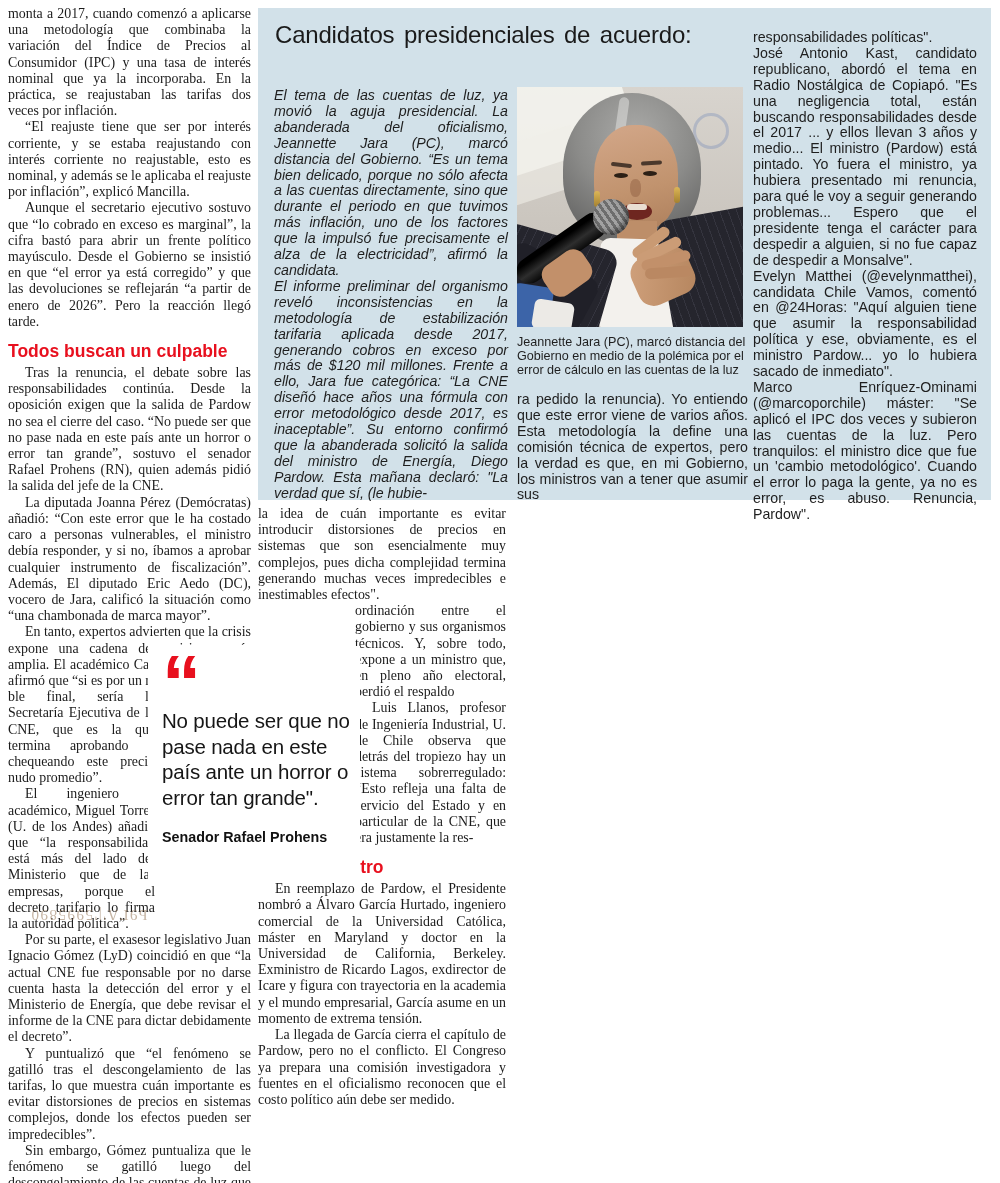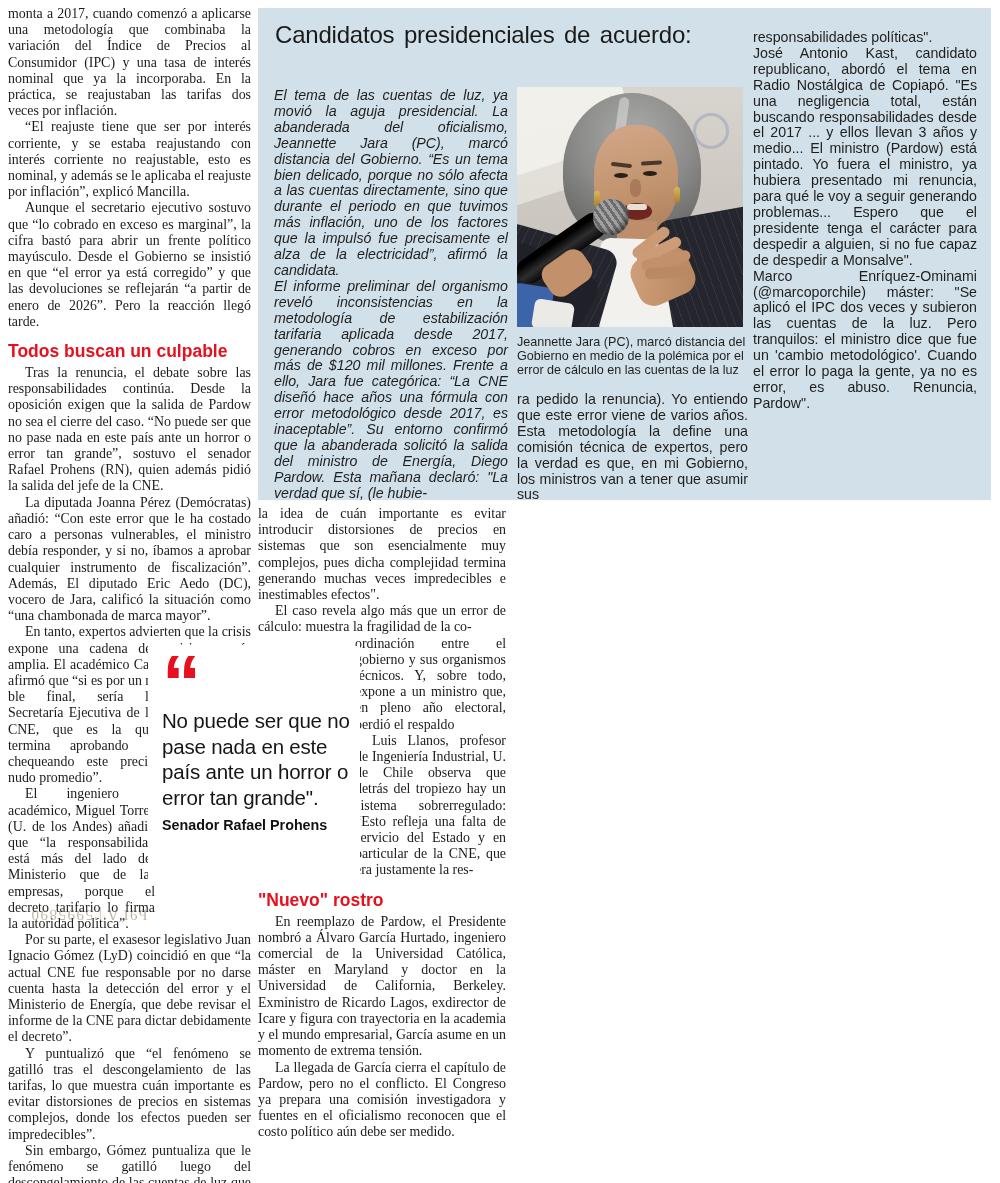--- a/index.html
+++ b/index.html
@@ -90,21 +90,21 @@
   .f4{left:128px;top:180px;width:46px;height:11px;background:#ba8862;border-radius:6px;transform:rotate(-4deg);}
   .blue-obj{left:-8px;top:198px;width:42px;height:48px;background:#3c64a8;border-radius:8px;transform:rotate(9deg);}
   .white-obj{left:16px;top:214px;width:40px;height:30px;background:#eceae6;border-radius:6px;transform:rotate(9deg);}
   
   .pullquote{
     position:absolute;left:148px;top:646px;width:212px;height:236px;background:#fff;z-index:3;
     font-family:"Liberation Sans", sans-serif;padding:4px 2px 0 14px;
   }
   .qmark{font-size:78px;line-height:66px;color:var(--accent);font-weight:bold;font-family:"Liberation Sans",sans-serif;display:block;height:58px;}
   .qtext{font-size:20.5px;line-height:25.5px;color:#161616;letter-spacing:-0.2px;}
-  .qattr{font-size:14.3px;font-weight:bold;color:#111;margin-top:7px;}
+  .qattr{font-size:14.3px;font-weight:bold;color:#111;margin-top:19px;}
   
   .col2{position:absolute;left:258px;top:506px;width:248px;}
   
   .bleed{
     position:absolute;left:30px;top:906px;z-index:2;
     transform:rotate(180deg);color:rgba(150,118,88,.55);
     font-family:"Liberation Serif",serif;font-size:15px;letter-spacing:1.5px;white-space:nowrap;
   }
 </style>
 </head>
@@ -178,34 +178,34 @@
       <div class="f4"></div>
     </div>
 
     <div class="caption">Jeannette Jara (PC), marcó distancia del Gobierno en medio de la polémica por el error de cálculo en las cuentas de la luz</div>
     <div class="boxcol boxcolB">
         <p>ra pedido la renuncia). Yo entiendo que este error viene de varios años. Esta metodología la define una comisión técnica de expertos, pero la verdad es que, en mi Gobierno, los ministros van a tener que asumir sus</p>
       </div>
     <div class="boxcol boxcolC">
         <p>responsabilidades políticas".</p>
         <p>José Antonio Kast, candidato republicano, abordó el tema en Radio Nostálgica de Copiapó. "Es una negligencia total, están buscando responsabilidades desde el 2017 ... y ellos llevan 3 años y medio... El ministro (Pardow) está pintado. Yo fuera el ministro, ya hubiera presentado mi renuncia, para qué le voy a seguir generando problemas... Espero que el presidente tenga el carácter para despedir a alguien, si no fue capaz de despedir a Monsalve".</p>
+        <p>Evelyn Matthei (@evelynmatthei), candidata Chile Vamos, comentó en @24Horas: "Aquí alguien tiene que asumir la responsabilidad política y ese, obviamente, es el ministro Pardow... yo lo hubiera sacado de inmediato".</p>
         <p>Marco Enríquez-Ominami (@marcoporchile) máster: "Se aplicó el IPC dos veces y subieron las cuentas de la luz. Pero tranquilos: el ministro dice que fue un 'cambio metodológico'. Cuando el error lo paga la gente, ya no es error, es abuso. Renuncia, Pardow".</p>
       </div>
   </div>
 
   <div class="pullquote">
     <span class="qmark">“</span>
     <div class="qtext">No puede ser que no pase nada en este país ante un horror o error tan grande".</div>
     <div class="qattr">Senador Rafael Prohens</div>
   </div>
 
   <div class="col2">
     <div class="tblock cont">
         <p>la idea de cuán importante es evitar introducir distorsiones de precios en sistemas que son esencialmente muy complejos, pues dicha complejidad termina generando muchas veces impredecibles e inestimables efectos".</p>
-        <p>El caso revela algo más que un error de cálculo: muestra la fragilidad de la co-</p>
       </div>
     <div class="tblock cont narrow2">
         <p>ordinación entre el gobierno y sus organismos técnicos. Y, sobre todo, expone a un ministro que, en pleno año electoral, perdió el respaldo</p>
         <p>Luis Llanos, profesor de Ingeniería Industrial, U. de Chile observa que detrás del tropiezo hay un sistema sobrerregulado: “Esto refleja una falta de servicio del Estado y en particular de la CNE, que era justamente la res-</p>
       </div>
     <h3 class="subhead">"Nuevo" rostro</h3>
     <div class="tblock">
         <p>En reemplazo de Pardow, el Presidente nombró a Álvaro García Hurtado, ingeniero comercial de la Universidad Católica, máster en Maryland y doctor en la Universidad de California, Berkeley. Exministro de Ricardo Lagos, exdirector de Icare y figura con trayectoria en la academia y el mundo empresarial, García asume en un momento de extrema tensión.</p>
         <p>La llegada de García cierra el capítulo de Pardow, pero no el conflicto. El Congreso ya prepara una comisión investigadora y fuentes en el oficialismo reconocen que el costo político aún debe ser medido.</p>
       </div>

